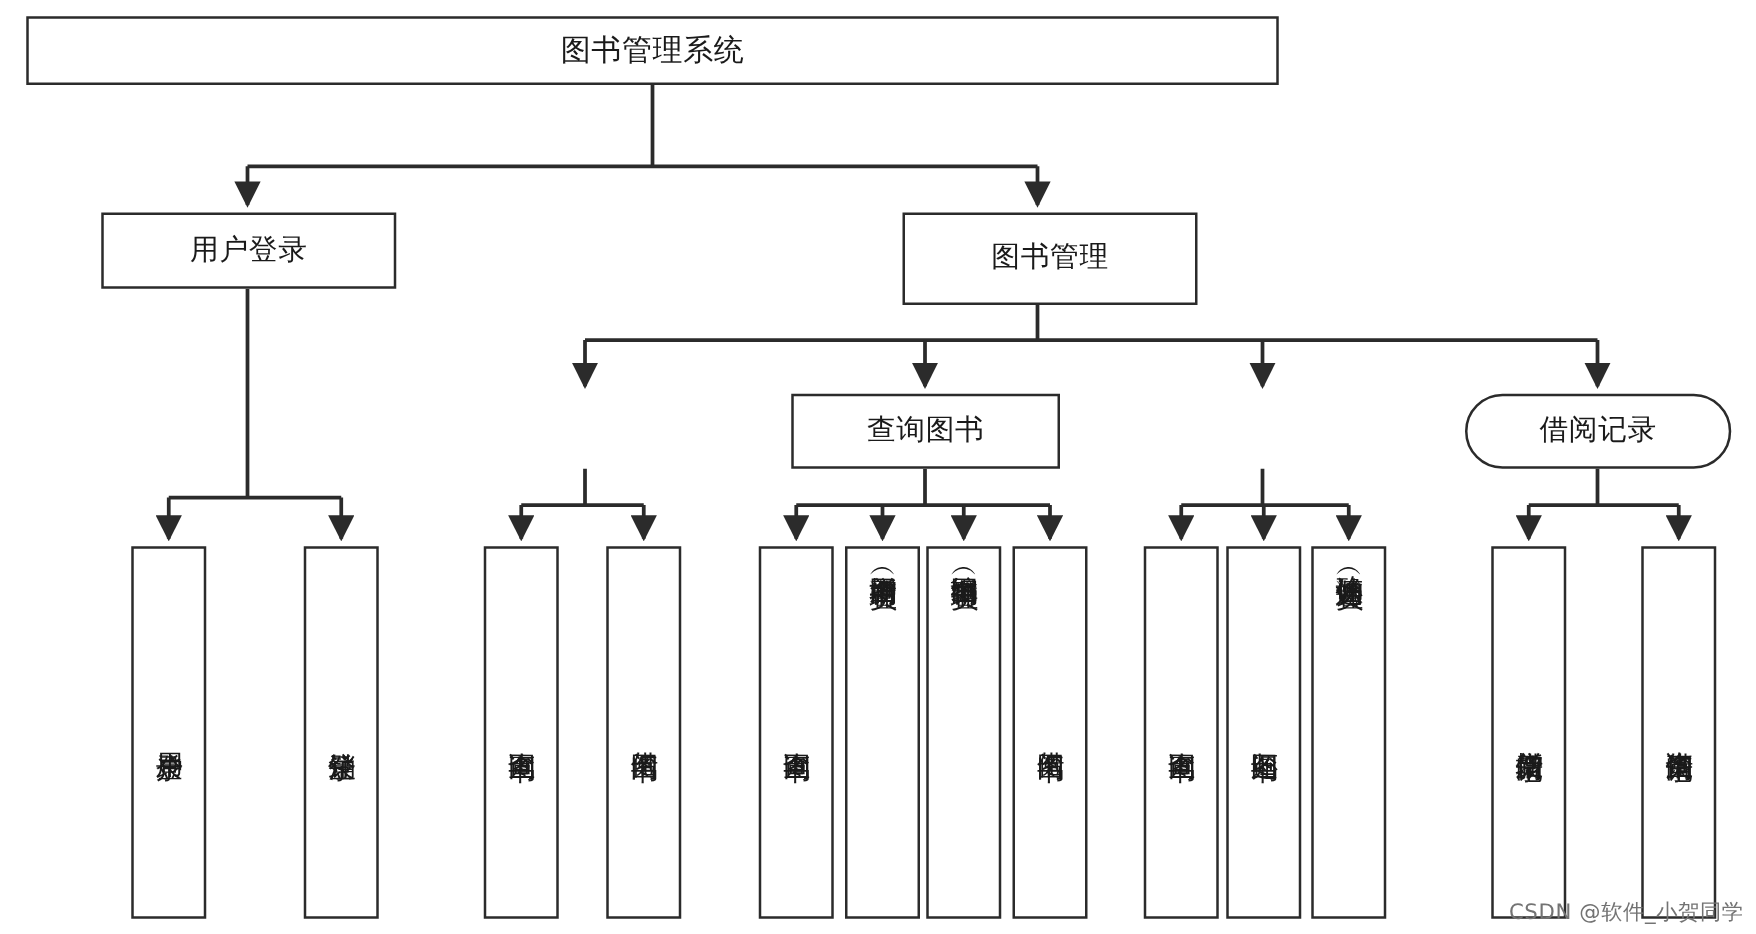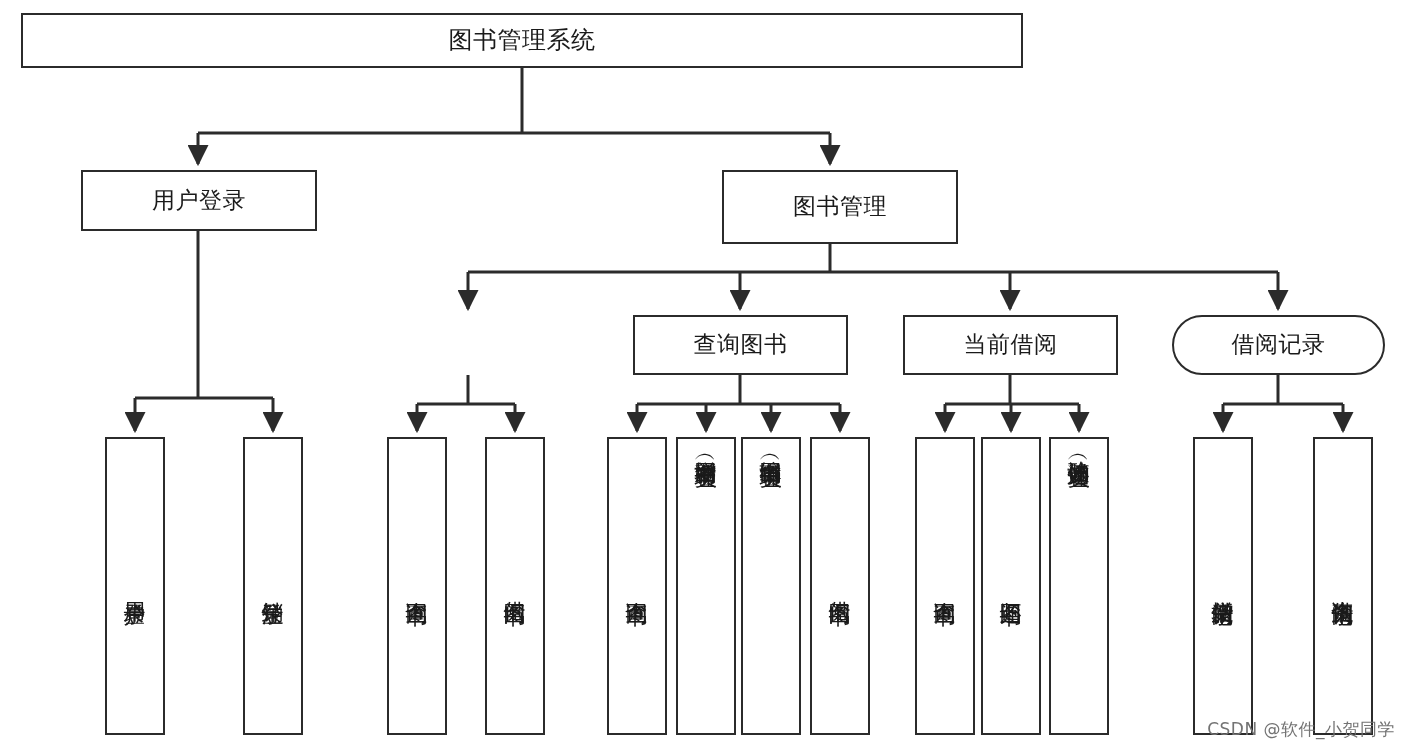--- a/index.html
+++ b/index.html
@@ -144,23 +144,20 @@
   <div class="node horizontal" style="left:81px; top:170px; width:236px; height:61px;">
     <span class="node-label">用户登录</span>
   </div>
   <div class="node horizontal" style="left:722px; top:170px; width:236px; height:74px;">
     <span class="node-label">图书管理</span>
   </div>
 
   <div class="node horizontal" style="left:633px; top:315px; width:215px; height:60px;">
     <span class="node-label">查询图书</span>
   </div>
-  <div class="node horizontal" style="left:903px; top:315px; width:215px; height:60px;">
-    <span class="node-label">当前借阅</span>
-  </div>
   <div class="node horizontal" style="left:1172px; top:315px; width:213px; height:60px;border-radius:30px;">
     <span class="node-label">借阅记录</span>
   </div>
 
   <div class="node vertical center" style="left:105px; top:437px; width:60px; height:298px;">
     <span class="node-label">用户登录</span>
   </div>
   <div class="node vertical center" style="left:243px; top:437px; width:60px; height:298px;">
     <span class="node-label">注销登录</span>
   </div>

